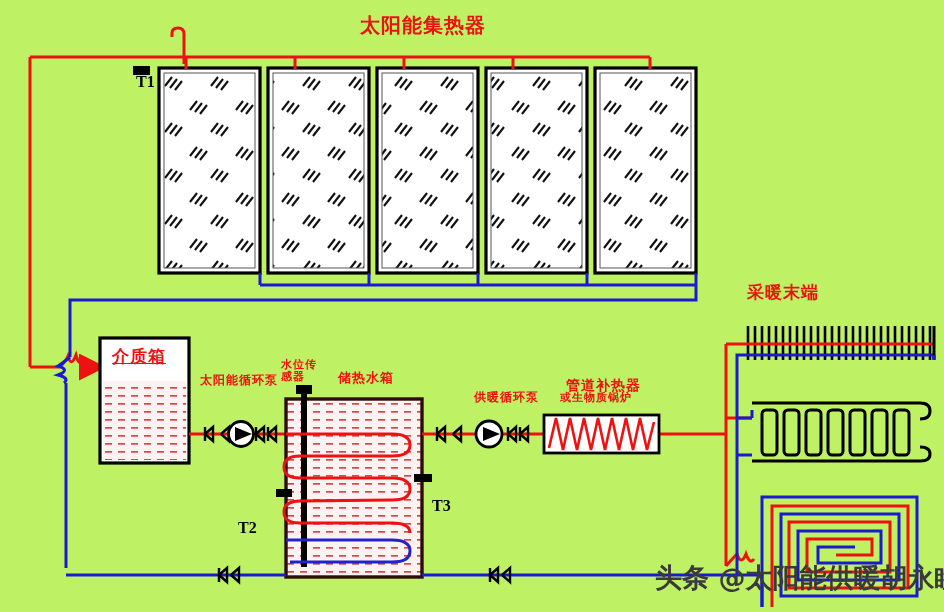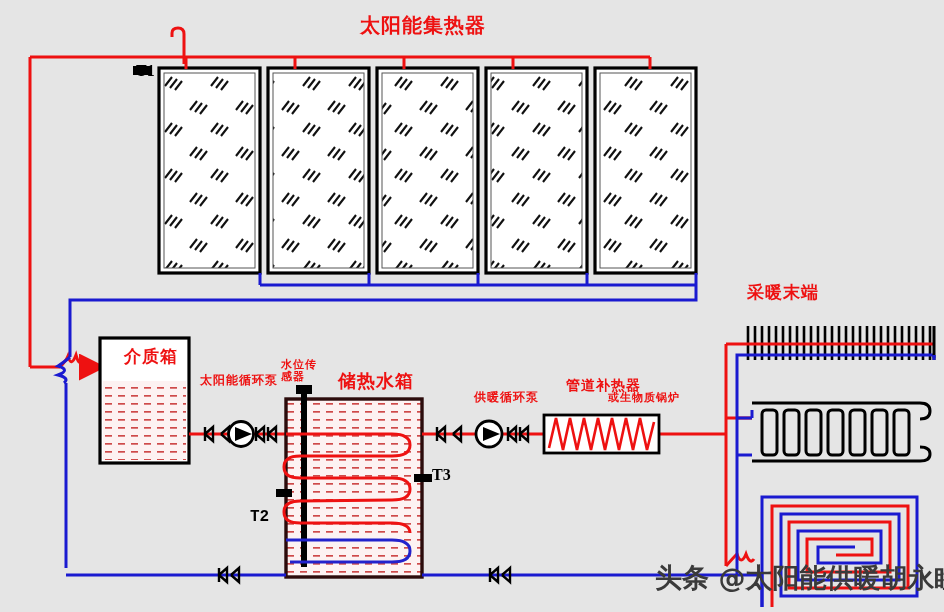--- a/index.html
+++ b/index.html
@@ -1,23 +1,23 @@
 <!DOCTYPE html>
 <html><head>
 <meta charset="utf-8">
 <style>
   html,body{margin:0;padding:0;background:#fff;}
   body{width:944px;height:612px;overflow:hidden;
        font-family:"Liberation Sans","DejaVu Sans",sans-serif;}
-  #stage{position:relative;width:944px;height:612px;background:#e5e5e5;}
+  #stage{position:relative;width:944px;height:612px;background:#bef264;}
   svg{display:block;position:absolute;top:0;left:0;}
   .lbl{position:absolute;color:#ee1111;font-weight:bold;white-space:nowrap;
        font-family:"DejaVu Sans","Liberation Sans",sans-serif;letter-spacing:1px;}
   .tlbl{position:absolute;color:#000;font-weight:bold;
-        font-family:"Liberation Serif","DejaVu Serif",serif;font-size:16px;}
+        font-family:"Liberation Serif","DejaVu Serif",serif;font-size:16px;margin-top:11px;}
   .wm{position:absolute;left:655px;top:560px;font-size:27px;font-weight:bold;
       color:#3a3a3a;white-space:nowrap;letter-spacing:0px;
       font-family:"DejaVu Sans","Liberation Sans",sans-serif;}
 </style>
 </head>
 <body>
 
 <div id="stage">
 
 <svg width="944" height="612" viewBox="0 0 944 612">
@@ -213,34 +213,34 @@
     <path d="M502 575 L510 568 L510 582 L502 575 M510 568 L510 582"></path>
   </g>
 
   <g stroke="#1a1ad0" stroke-width="3" fill="none">
     <path d="M934 355 L934 358"></path>
   </g>
 </svg>
 
 <div class="lbl" style="left:360px;top:12px;font-size:20px;">太阳能集热器</div>
 
-<div class="lbl" style="left:124px;top:345px;font-size:17px;">介质箱</div>
+<div class="lbl" style="left:112px;top:345px;font-size:17px;text-decoration:underline;">介质箱</div>
 
 <div class="lbl" style="left:200px;top:372px;font-size:12px;">太阳能循环泵</div>
 
 <div class="lbl" style="left:281px;top:359px;font-size:11px;width:44px;white-space:normal;line-height:12px;">水位传感器</div>
 
-<div class="lbl" style="left:338px;top:369px;font-size:18px;">储热水箱</div>
+<div class="lbl" style="left:338px;top:369px;font-size:13px;">储热水箱</div>
 
 <div class="lbl" style="left:458px;top:389px;font-size:12px;margin-left:16px;">供暖循环泵</div>
 
 <div class="lbl" style="left:566px;top:377px;font-size:14px;">管道补热器</div>
-<div class="lbl" style="left:560px;top:390px;font-size:11px;margin-left:48px;">或生物质锅炉</div>
+<div class="lbl" style="left:560px;top:390px;font-size:11px;">或生物质锅炉</div>
 
 <div class="lbl" style="left:747px;top:281px;font-size:17px;">采暖末端</div>
 
 <div class="tlbl" style="left:136px;top:62px;">T1</div>
-<div class="tlbl" style="left:250px;top:508px;font-family:Liberation Mono, monospace;">T2</div>
-<div class="tlbl" style="left:432px;top:466px;">T3</div>
+<div class="tlbl" style="left:238px;top:508px;">T2</div>
+<div class="tlbl" style="left:432px;top:486px;">T3</div>
 
 <div class="wm">头条 @太阳能供暖胡永睦</div>
 
 </div>
 
 </body></html>

